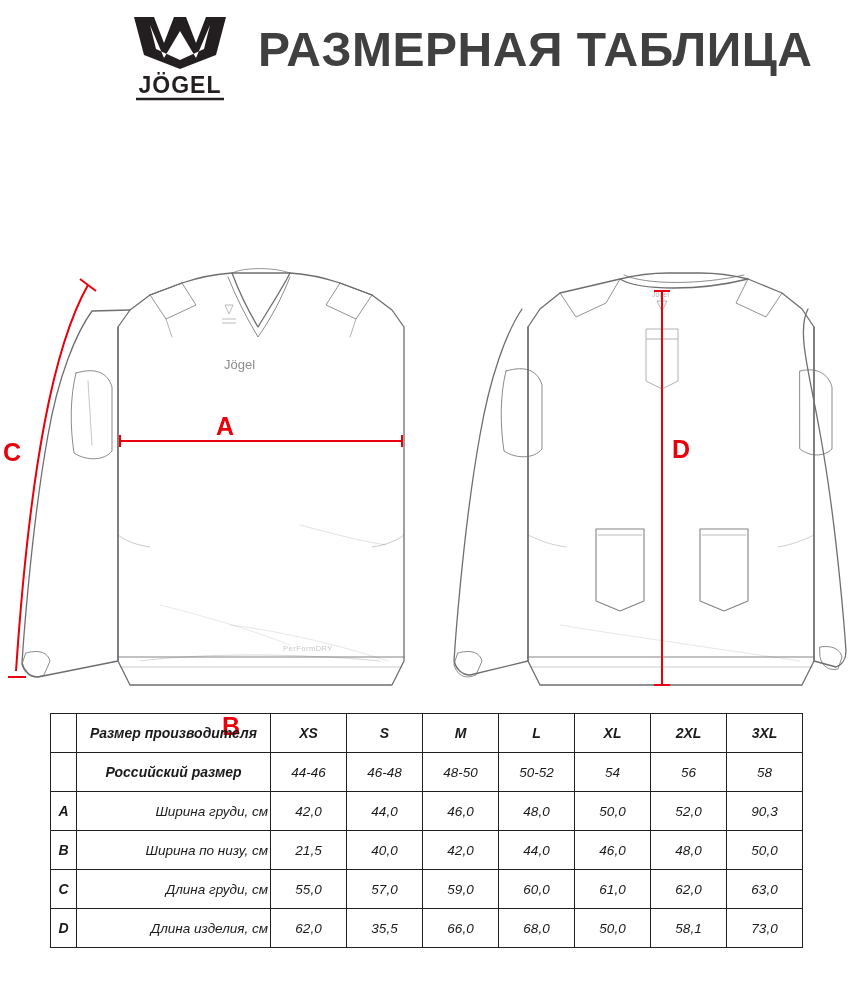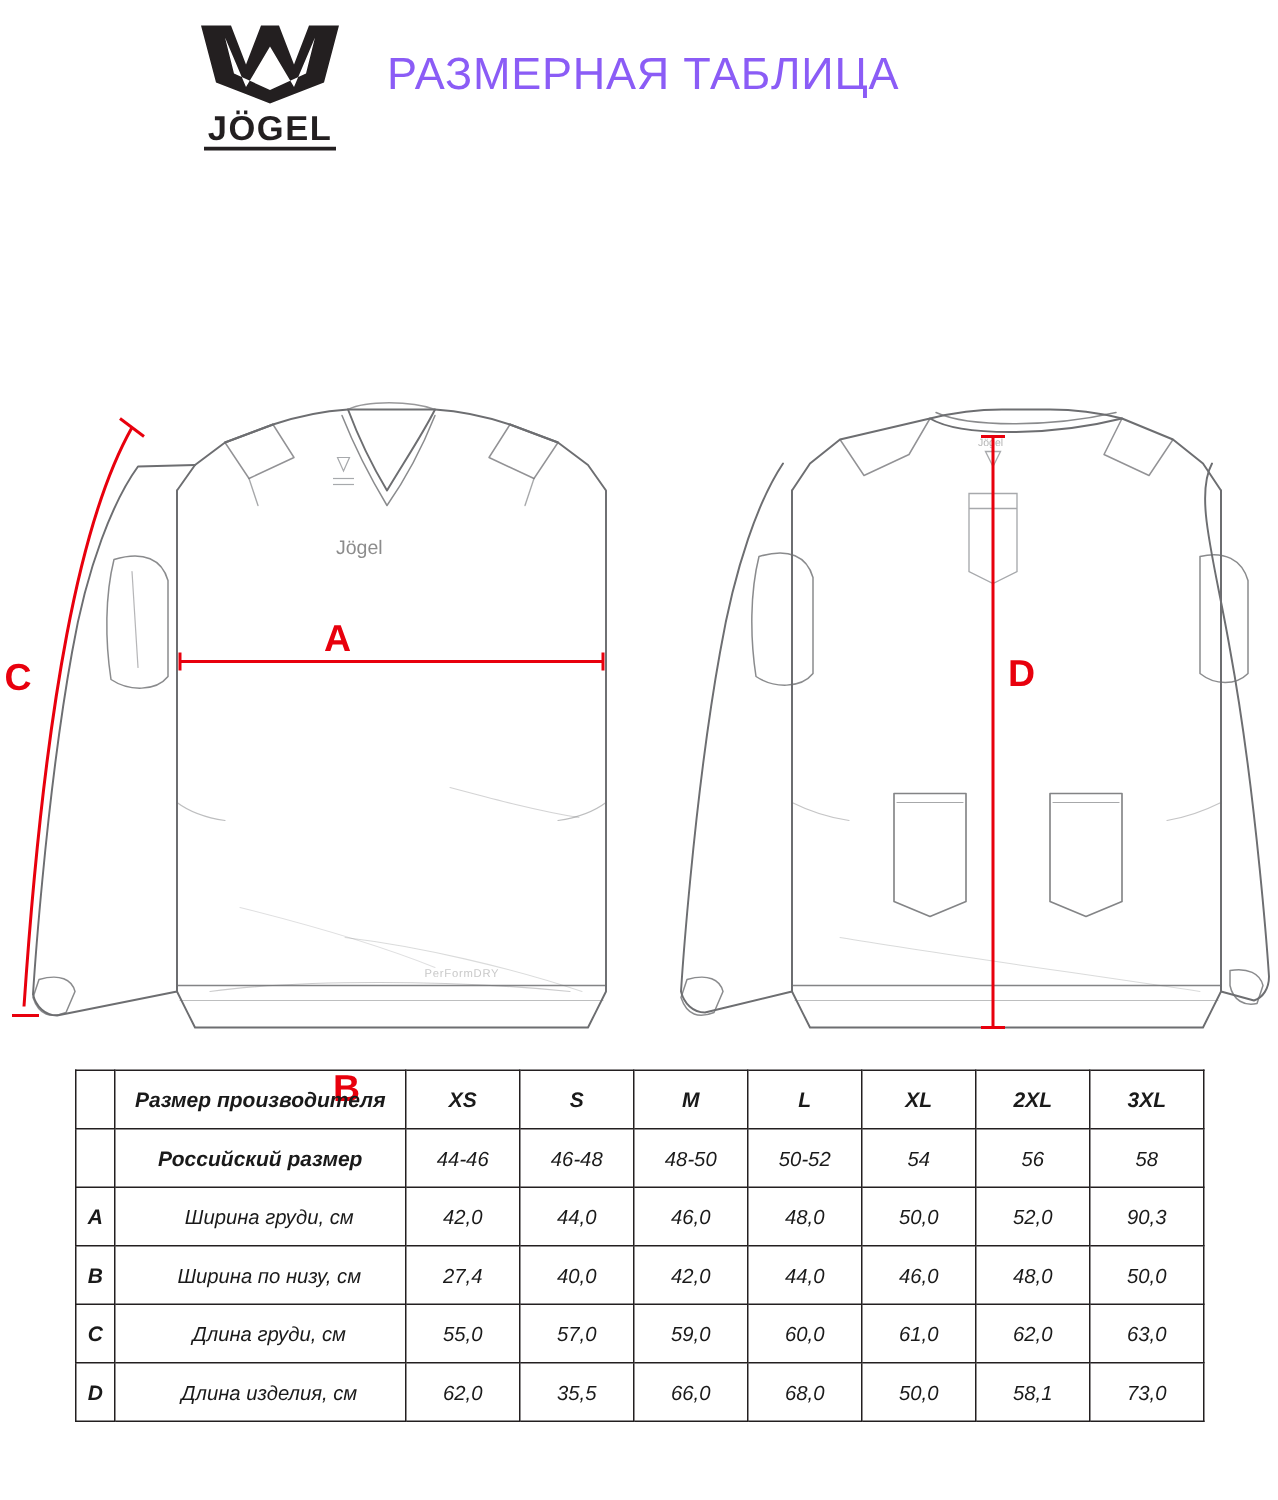--- a/index.html
+++ b/index.html
@@ -23,25 +23,25 @@
   }
   .logo {
     width: 120px;
     height: 92px;
     position: relative;
     flex: 0 0 auto;
     margin-right: 18px;
   }
   .logo svg { display: block; }
   .title {
-    font-size: 30px;
-    font-weight: normal;
+    font-size: 48px;
+    font-weight: bold;
     letter-spacing: 0.5px;
     white-space: nowrap;
-    color: #8b5cf6;
+    color: #404040;
     margin-top: -14px;
   }
 
   
   .illustration {
     position: relative;
     width: 852px;
     height: 590px;
   }
   .illustration svg { position: absolute; top: 0; left: 0; }
@@ -80,21 +80,21 @@
     font-weight: normal;
     padding: 0 2px;
     color: #1a1a1a;
   }
   col.c-letter { width: 26px; }
   col.c-name   { width: 194px; }
   col.c-size   { width: 76px; }
   col.c-size-l { width: 76px; }
   .cell-name-bold { font-weight: bold; font-size: 14px; }
   .cell-letter { font-weight: bold; font-size: 14px; }
-  .name-left { text-align: center; padding-left: 14px; }
+  .name-left { text-align: right; padding-left: 14px; }
   .name-center { text-align: center; }
 </style>
 </head>
 <body>
 
 <div class="header">
   <div class="logo">
     <svg width="120" height="92" viewBox="0 0 120 92">
 
       <path d="M14 6 L34 6 L44 32 L54 6 L66 6 L76 32 L86 6 L106 6
@@ -305,21 +305,21 @@
           <td>44,0</td>
           <td>46,0</td>
           <td>48,0</td>
           <td>50,0</td>
           <td>52,0</td>
           <td>90,3</td>
         </tr>
         <tr>
           <td class="cell-letter">B</td>
           <td class="name-left">Ширина по низу, см</td>
-          <td>27,4</td>
+          <td>21,5</td>
           <td>40,0</td>
           <td>42,0</td>
           <td>44,0</td>
           <td>46,0</td>
           <td>48,0</td>
           <td>50,0</td>
         </tr>
         <tr>
           <td class="cell-letter">C</td>
           <td class="name-left">Длина груди, см</td>

